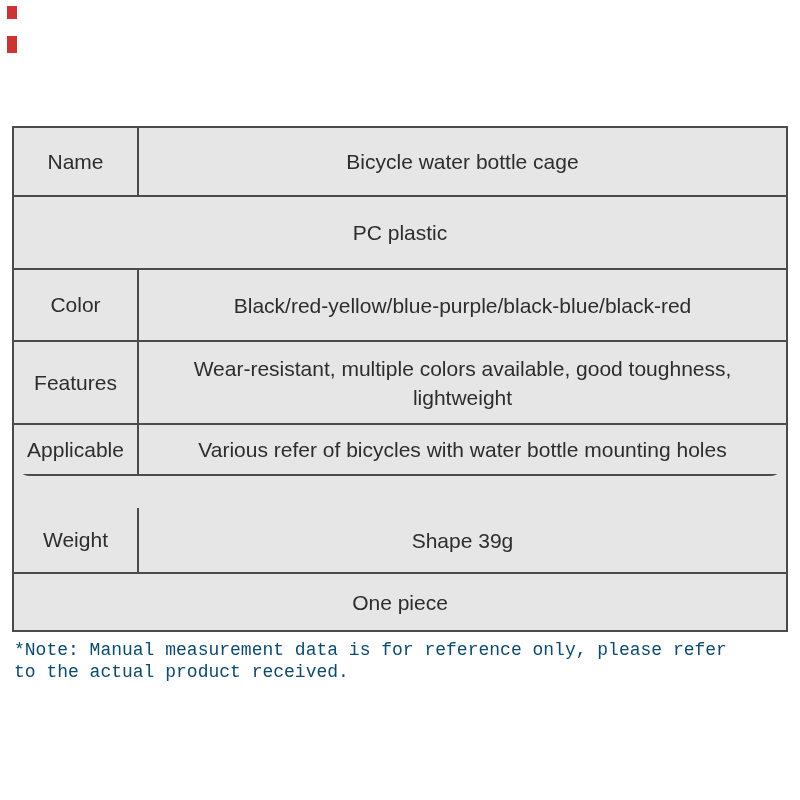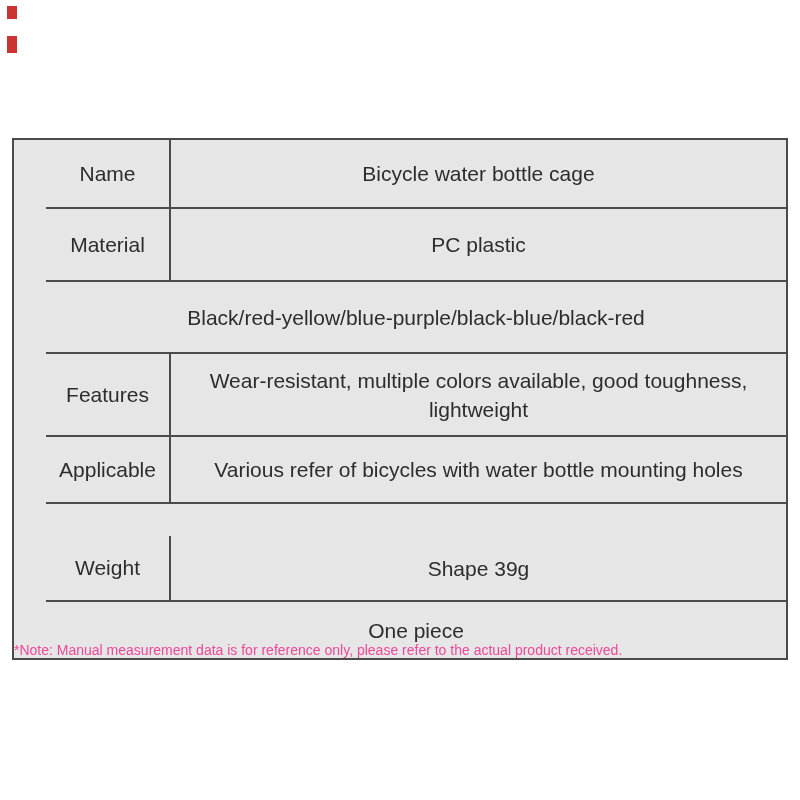--- a/index.html
+++ b/index.html
@@ -21,37 +21,36 @@
   .red-mark {
     position: absolute;
     background: var(--red);
   }
   .red-mark.m1 { left: 7px; top: 6px; width: 10px; height: 13px; }
   .red-mark.m2 { left: 7px; top: 36px; width: 10px; height: 17px; }
 
   .spec-table {
     position: absolute;
     left: 12px;
-    top: 138px;
+    top: 126px;
     width: 776px;
     border: 2px solid var(--border-color);
     box-sizing: border-box;
     background: var(--cell-bg);
-    padding-left: 32px;
   }
   .row {
     display: flex;
     box-sizing: border-box;
     border-bottom: 2px solid var(--border-color);
   }
   .row:nth-child(1) { height: 69px; }
   .row:nth-child(2) { height: 73px; }
   .row:nth-child(3) { height: 72px; }
   .row:nth-child(4) { height: 83px; }
-  .row:nth-child(5) { height: 67px; }
+  .row:nth-child(5) { height: 51px; border-radius: 16px; }
   .row:nth-child(6) { height: 66px; margin-top: 32px; }
   .row:nth-child(7) { height: 56px; border-bottom: none; }
 
   .cell {
     display: flex;
     align-items: center;
     justify-content: center;
     box-sizing: border-box;
     color: var(--text-color);
     font-size: 21px;
@@ -67,41 +66,42 @@
     flex: 1;
     padding: 0 10px;
     line-height: 29px;
   }
 
   .note {
     position: absolute;
     left: 14px;
     top: 639px;
     width: 716px;
-    font-size: 14px;
+    font-size: 18px;
     line-height: 22px;
-    color: #ec4899;
+    color: #0c4a6e;
+    font-family: Liberation Mono, monospace;
   }
 </style>
 </head>
 <body style="background: rgb(255, 255, 255);">
 
 <div class="red-mark m1"></div>
 <div class="red-mark m2"></div>
 
 <div class="spec-table">
   <div class="row">
     <div class="cell label">Name</div>
     <div class="cell value">Bicycle water bottle cage</div>
   </div>
   <div class="row">
-    <div class="cell label">Material</div>
     <div class="cell value">PC plastic</div>
   </div>
   <div class="row">
+    <div class="cell label">Color</div>
     <div class="cell value">Black/red-yellow/blue-purple/black-blue/black-red</div>
   </div>
   <div class="row">
     <div class="cell label">Features</div>
     <div class="cell value">Wear-resistant, multiple colors available, good toughness, lightweight</div>
   </div>
   <div class="row">
     <div class="cell label">Applicable</div>
     <div class="cell value">Various refer of bicycles with water bottle mounting holes</div>
   </div>

